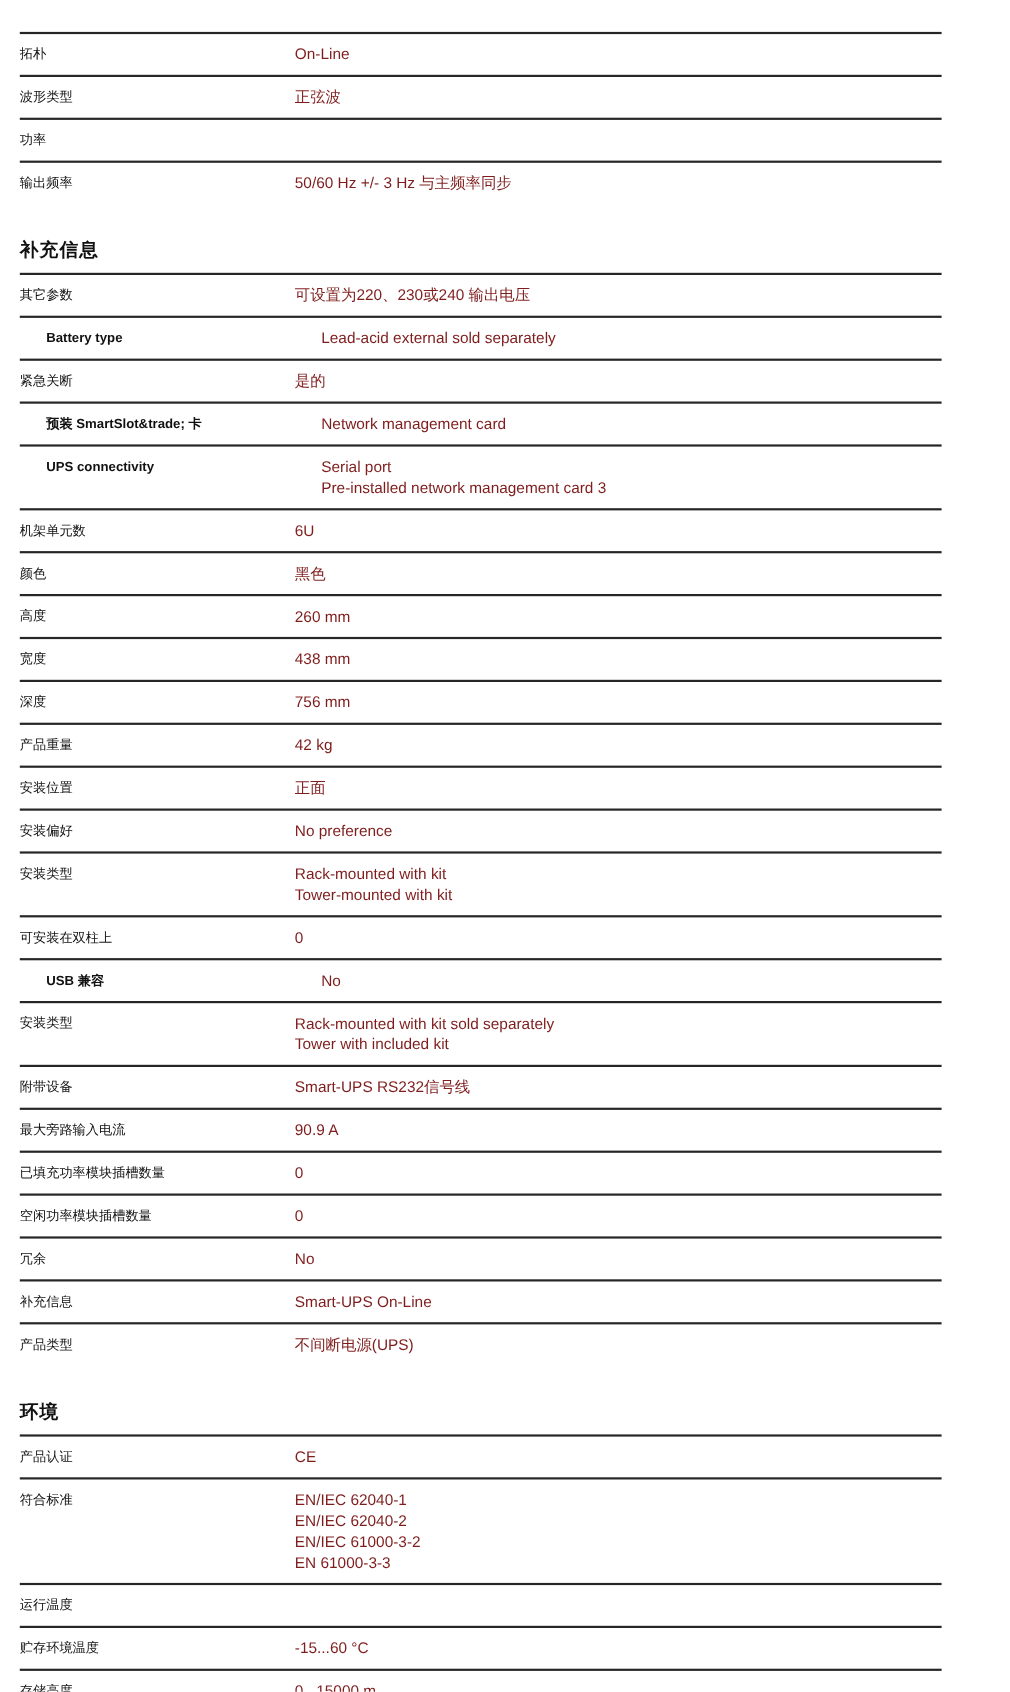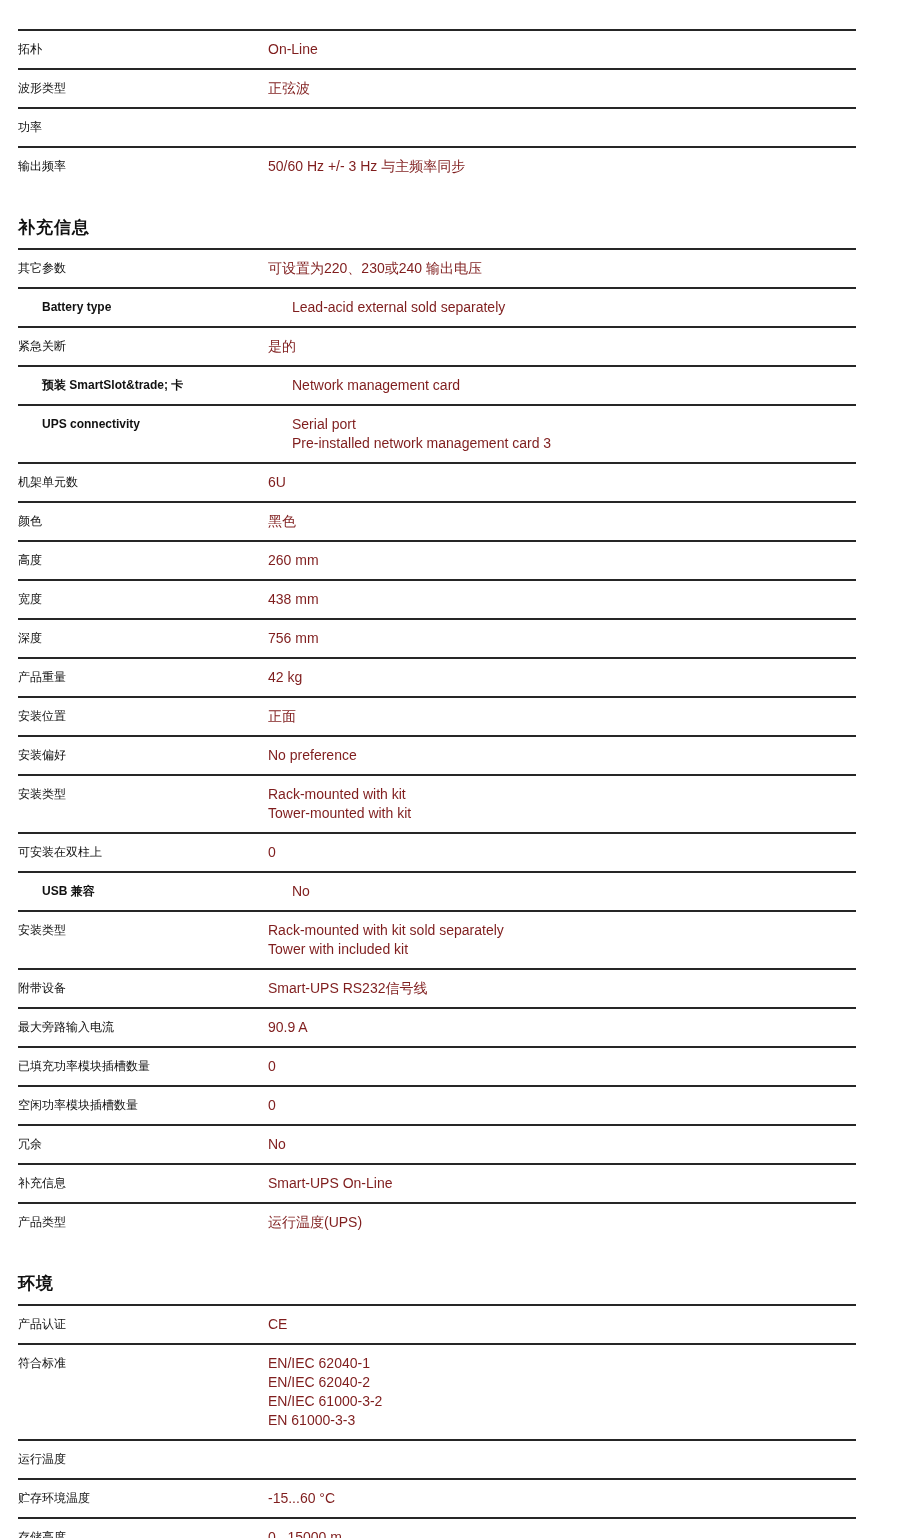--- a/index.html
+++ b/index.html
@@ -221,21 +221,21 @@
       </div>
       <div class="spec-row">
         <div class="spec-label">补充信息</div>
         <div class="spec-value">
           <div class="value-line">Smart-UPS On-Line</div>
         </div>
       </div>
       <div class="spec-row">
         <div class="spec-label">产品类型</div>
         <div class="spec-value">
-          <div class="value-line">运行温度(UPS)</div>
+          <div class="value-line">不间断电源(UPS)</div>
         </div>
       </div>
     </section>
     <section class="spec-section">
       <h2 class="section-title">环境</h2>
       <div class="spec-row">
         <div class="spec-label">产品认证</div>
         <div class="spec-value">
           <div class="value-line">CE</div>
         </div>

